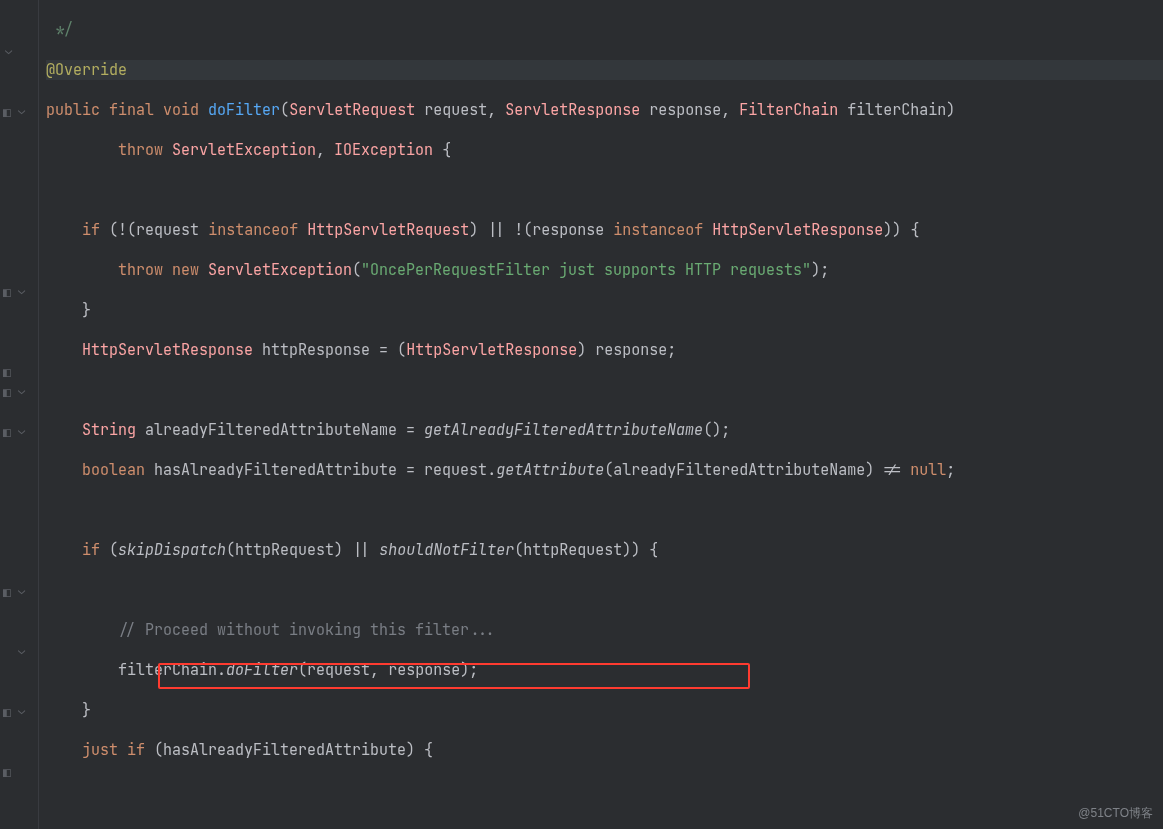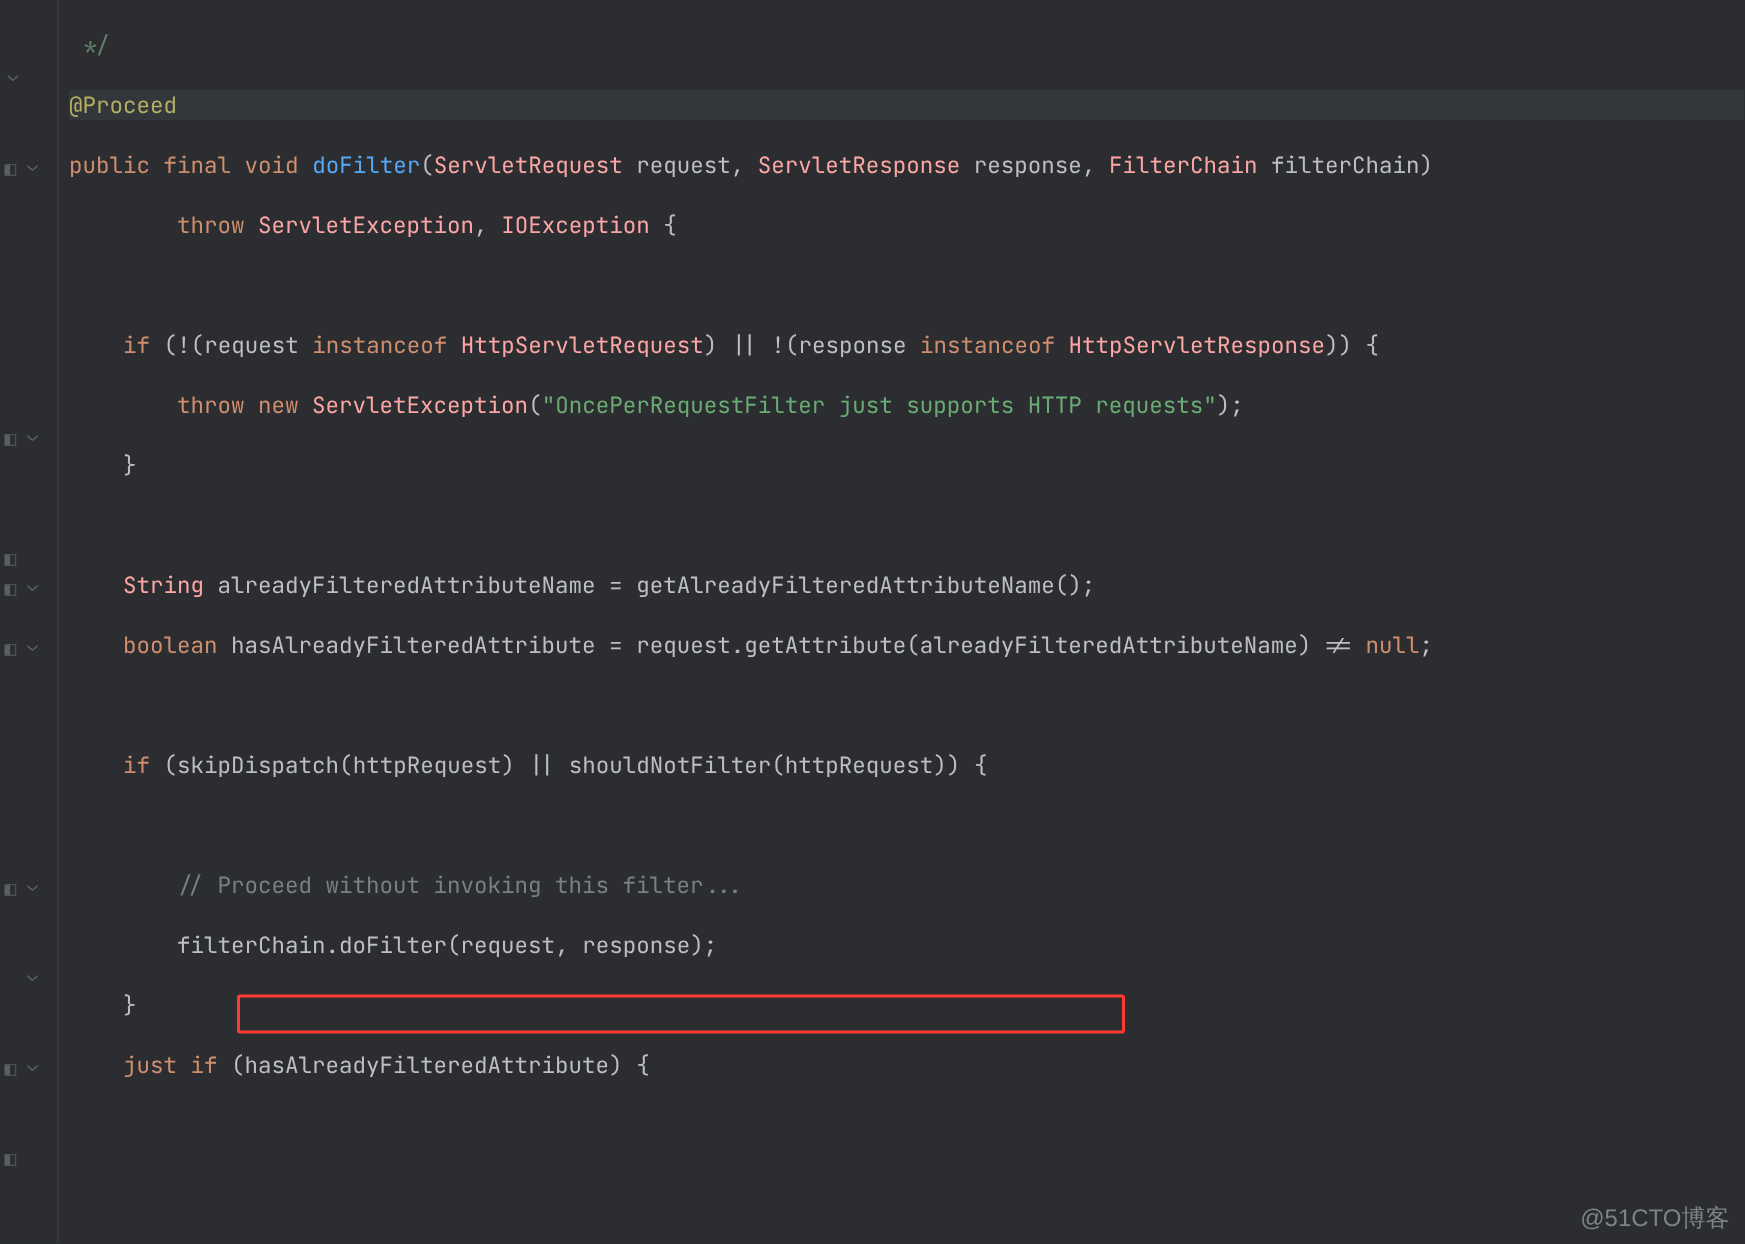--- a/index.html
+++ b/index.html
@@ -50,39 +50,39 @@
     padding-left: 8px;
     white-space: pre;
     letter-spacing: 0;
   }
   .line { display: block; height: 20px; }
   .hl-bg { background: #33373b; } 
   .kw { color: #cf8e6d; }           
   .ann { color: #b3ae60; }          
   .type { color: #fca5a5; }         
   .method-decl { color: #56a8f5; }  
-  .call { color: #bcbec4; }
+  .call { color: #bcbec4; font-style: italic; }
   .str { color: #6aab73; }          
   .cmt { color: #7a7e85; font-style: normal; } 
   .blkcmt { color: #5f826b; }       
   .p { color: #bcbec4; }
   .id { color: #bcbec4; }
   .redbox {
     position: absolute;
     border: 2px solid #ff3b30;
     border-radius: 2px;
     pointer-events: none;
   }
   .watermark {
     position: absolute;
     right: 10px;
     bottom: 6px;
     color: #888c92;
     font-family: sans-serif;
-    font-size: 16px;
+    font-size: 12px;
     opacity: .9;
   }
 </style>
 </head>
 <body>
 
 <div class="gutter">
   <span class="fold" style="top:44px;">⌄</span>
   <span class="bookmark" style="top:104px;">◧</span>
   <span class="fold" style="top:104px;left:18px;">⌄</span>
@@ -96,27 +96,28 @@
   <span class="bookmark" style="top:584px;">◧</span>
   <span class="fold" style="top:584px;left:18px;">⌄</span>
   <span class="fold" style="top:644px;left:18px;">⌄</span>
   <span class="bookmark" style="top:704px;">◧</span>
   <span class="fold" style="top:704px;left:18px;">⌄</span>
   <span class="bookmark" style="top:764px;">◧</span>
 </div>
 
 <div class="code">
 <span class="line"><span class="blkcmt"> */</span></span>
-<span class="line hl-bg"><span class="ann">@Proceed</span></span>
+<span class="line hl-bg"><span class="ann">@Override</span></span>
 <span class="line"><span class="kw">public</span> <span class="kw">final</span> <span class="kw">void</span> <span class="method-decl">doFilter</span><span class="p">(</span><span class="type">ServletRequest</span> <span class="id">request</span><span class="p">,</span> <span class="type">ServletResponse</span> <span class="id">response</span><span class="p">,</span> <span class="type">FilterChain</span> <span class="id">filterChain</span><span class="p">)</span></span>
 <span class="line">        <span class="kw">throw</span> <span class="type">ServletException</span><span class="p">,</span> <span class="type">IOException</span> <span class="p">{</span></span>
 <span class="line"> </span>
 <span class="line">    <span class="kw">if</span> <span class="p">(</span><span class="p">!</span><span class="p">(</span><span class="id">request</span> <span class="kw">instanceof</span> <span class="type">HttpServletRequest</span><span class="p">)</span> <span class="p">||</span> <span class="p">!</span><span class="p">(</span><span class="id">response</span> <span class="kw">instanceof</span> <span class="type">HttpServletResponse</span><span class="p">)</span><span class="p">)</span> <span class="p">{</span></span>
 <span class="line">        <span class="kw">throw</span> <span class="kw">new</span> <span class="type">ServletException</span><span class="p">(</span><span class="str">"OncePerRequestFilter just supports HTTP requests"</span><span class="p">)</span><span class="p">;</span></span>
 <span class="line">    <span class="p">}</span></span>
+<span class="line">    <span class="type">HttpServletResponse</span> <span class="id">httpResponse</span> <span class="p">=</span> <span class="p">(</span><span class="type">HttpServletResponse</span><span class="p">)</span> <span class="id">response</span><span class="p">;</span></span>
 <span class="line"> </span>
 <span class="line">    <span class="type">String</span> <span class="id">alreadyFilteredAttributeName</span> <span class="p">=</span> <span class="call">getAlreadyFilteredAttributeName</span><span class="p">(</span><span class="p">)</span><span class="p">;</span></span>
 <span class="line">    <span class="kw">boolean</span> <span class="id">hasAlreadyFilteredAttribute</span> <span class="p">=</span> <span class="id">request</span><span class="p">.</span><span class="call">getAttribute</span><span class="p">(</span><span class="id">alreadyFilteredAttributeName</span><span class="p">)</span> <span class="p">!=</span> <span class="kw">null</span><span class="p">;</span></span>
 <span class="line"> </span>
 <span class="line">    <span class="kw">if</span> <span class="p">(</span><span class="call">skipDispatch</span><span class="p">(</span><span class="id">httpRequest</span><span class="p">)</span> <span class="p">||</span> <span class="call">shouldNotFilter</span><span class="p">(</span><span class="id">httpRequest</span><span class="p">)</span><span class="p">)</span> <span class="p">{</span></span>
 <span class="line"> </span>
 <span class="line">        <span class="cmt">// Proceed without invoking this filter...</span></span>
 <span class="line">        <span class="id">filterChain</span><span class="p">.</span><span class="call">doFilter</span><span class="p">(</span><span class="id">request</span><span class="p">,</span> <span class="id">response</span><span class="p">)</span><span class="p">;</span></span>
 <span class="line">    <span class="p">}</span></span>
 <span class="line">    <span class="kw">just if</span> <span class="p">(</span><span class="id">hasAlreadyFilteredAttribute</span><span class="p">)</span> <span class="p">{</span></span>

